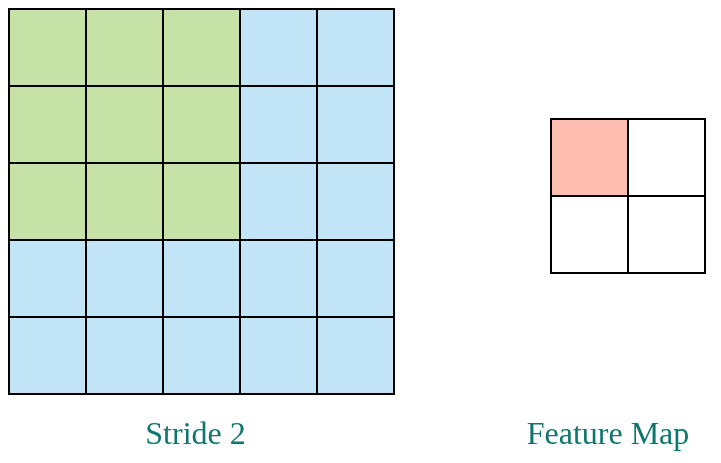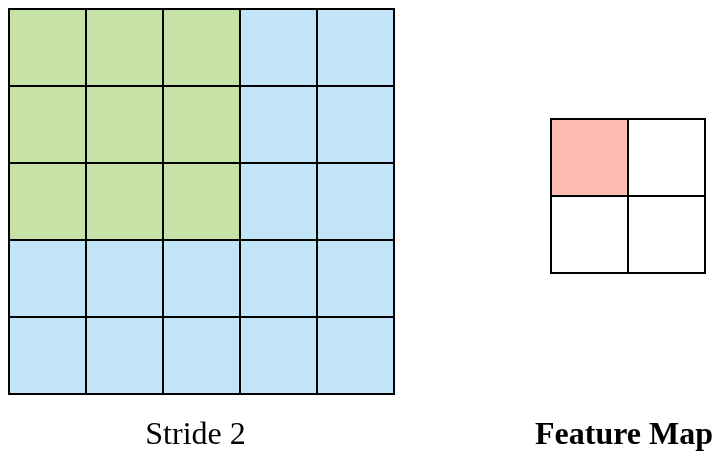--- a/index.html
+++ b/index.html
@@ -60,35 +60,34 @@
   
   .fill-green { background-color: #c6e2a7; }
   .fill-blue  { background-color: #c1e4f7; }
   .fill-pink  { background-color: #ffbcb0; }
   .fill-white { background-color: #ffffff; }
 
   
   .caption {
     position: absolute;
     text-align: center;
-    color: #000000;
+    color: #0f766e;
     font-size: 32px;
     line-height: 1;
     white-space: nowrap;
   }
   #caption-stride {
     left: 8px;
     top: 417px;
     width: 375px;
   }
   #caption-feature-map {
-    left: 527px;
+    left: 511px;
     top: 417px;
     width: 194px;
-    font-weight: bold;
   }
 </style>
 </head>
 <body>
 
 <div id="diagram-root">
 
   <div class="grid-panel" id="input-grid">
     <table class="grid-table">
       <tbody>

